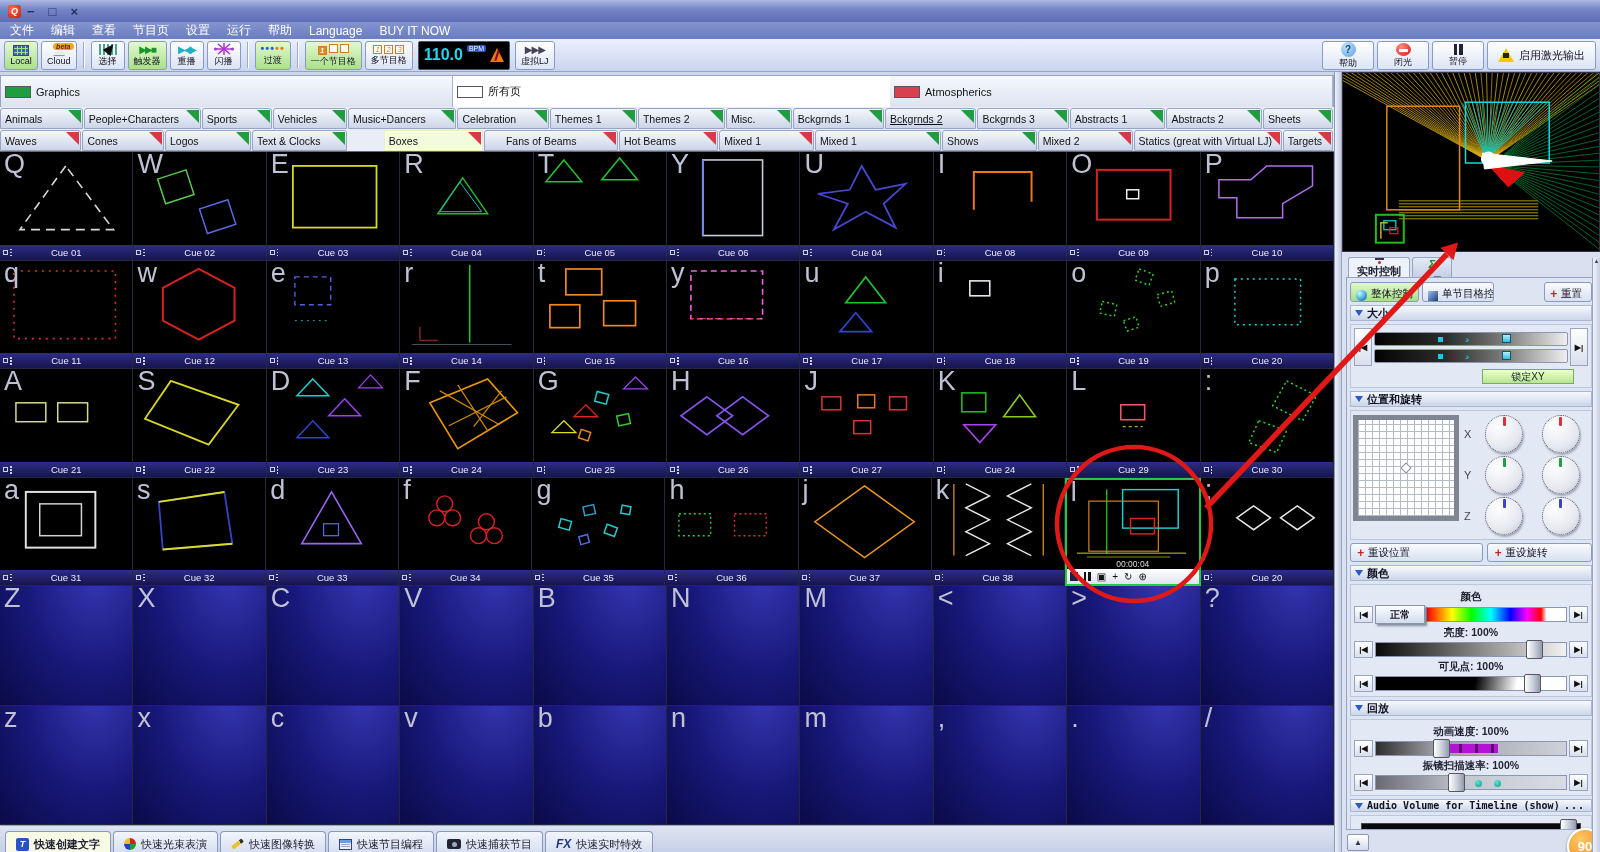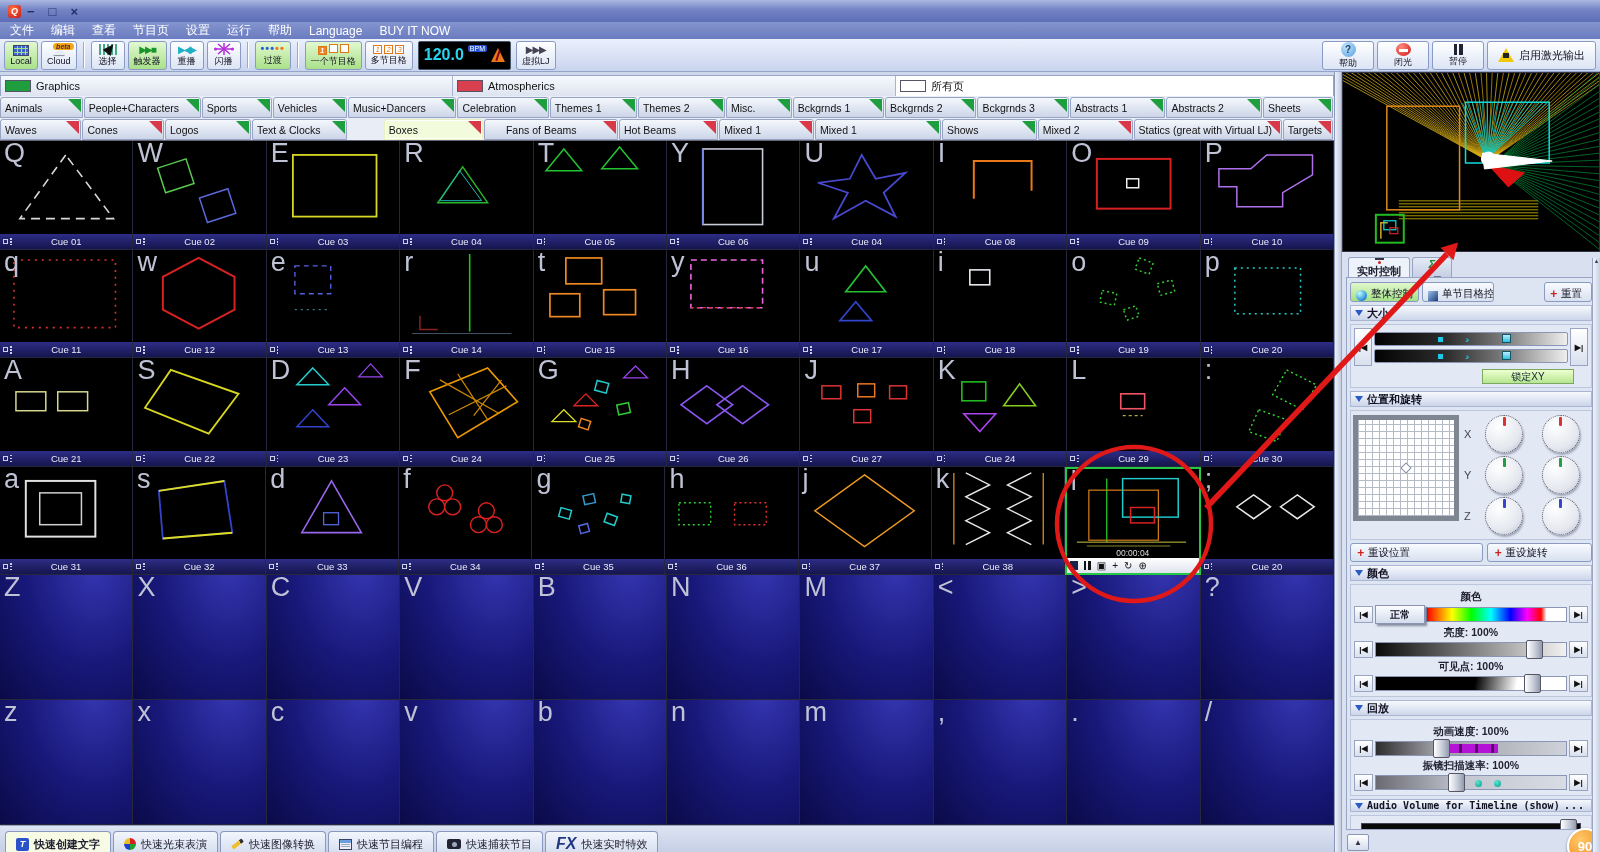--- a/index.html
+++ b/index.html
@@ -40,21 +40,21 @@
   .circ.bo:after { content:""; position:absolute; left:3px; right:3px; top:6.5px; height:2.5px; background:#fff; }
   .ic-pause { display:flex; gap:2px; height:11px; }
   .ic-pause i { width:3.5px; background:#223; }
   .warntri { width:0; height:0; border-left:8px solid transparent; border-right:8px solid transparent; border-bottom:14px solid #f2c80a; position:relative; }
   .warntri:after { content:""; position:absolute; left:-3px; top:5px; width:6px; height:5px; background:#222; }
   .tbtn.wide { flex-direction:row; gap:5px; font-size:11px; padding:0 10px; }
 
   
   .main { display:flex; height:784px; }
   .leftcol { width:1334px; display:flex; flex-direction:column; }
-  .wstabs { height:21px; display:flex; background:#fff; border:1px solid #98a4c4; border-bottom:none; margin-top:3px;text-align:center; }
+  .wstabs { height:32px; display:flex; background:#fff; border:1px solid #98a4c4; border-bottom:none; margin-top:3px;text-align:center; }
   .wstab { display:flex; align-items:center; gap:5px; font-size:11px; color:#111; background:linear-gradient(#f6f9fd,#dde4f0); border-right:1px solid #aab4cc; padding:0 4px; }
   .wstab.sel { background:#fff; border-right:none; }
   .swatch { width:26px; height:12px; border:1px solid #556; }
   .catrow { height:22px; display:flex; background:#e8edf6; padding-top:1px; }
   .cat { position:relative; background:linear-gradient(#f4f7fc,#ccd5e8); border:1px solid #98a4c4; border-radius:3px 3px 0 0; font-size:10.5px; color:#111; display:flex; align-items:center; padding-left:4px; margin-right:1px; white-space:nowrap; overflow:hidden; }
   .cat.sel { background:#f2fcdc; border-color:#e8f0c0; box-shadow:0 0 0 1px #fff inset;margin-left:36px; }
   .tri { position:absolute; top:1px; right:1px; width:0; height:0; border-left:13px solid transparent; border-top:13px solid #1f9e3f; }
   .tri.r { border-top-color:#d83848; }
 
   
@@ -84,21 +84,21 @@
   .btab { display:flex; align-items:center; gap:5px; font-size:11px; color:#223; height:25px; padding:0 10px; border:1px solid #8a98c0; border-bottom:none; border-radius:4px 4px 0 0; background:linear-gradient(#f2f5fc,#d2dcee); margin-right:2px; }
   .btab.sel { background:#f7fae4; font-weight:bold; }
   .bico { flex:none; }
   .bico.text { width:13px; height:13px; background:#2a52c8; color:#fff; font-size:9px; font-weight:bold; text-align:center; line-height:13px; border-radius:2px; }
   .bico.pinwheel { width:12px; height:12px; border-radius:50%; background:conic-gradient(#d82020 0 25%, #20a030 0 50%, #2040d0 0 75%, #e8c020 0); }
   .bico.pencil { width:13px; height:4px; background:linear-gradient(90deg,#eec030 75%,#333 75%); transform:rotate(-38deg); border-radius:1px; }
   .bico.timeline { width:13px; height:11px; border:1px solid #346; background:linear-gradient(#6aa0e0 0 3px,#eef 3px); position:relative; }
   .bico.timeline:after { content:""; position:absolute; left:1px; right:1px; top:4px; height:5px; background:repeating-linear-gradient(#9ab 0 1px,transparent 1px 2.5px); }
   .bico.camera { width:14px; height:10px; background:#223; border-radius:2px; position:relative; }
   .bico.camera:after { content:""; position:absolute; left:4.5px; top:2.5px; width:5px; height:5px; border-radius:50%; background:#9ab; }
-  .bico.fx { color:#203880; font-weight:bold; font-style:italic; font-size:16px; }
+  .bico.fx { color:#203880; font-weight:bold; font-style:italic; font-size:12px; }
 
   
   .rpanel { width:259px; background:#d9e0ef; border-left:1px solid #99a5c2; display:flex; flex-direction:column; position:relative; }
   .preview { height:180px; background:#000; border:1px solid #334; position:relative; }
   .preview svg { width:100%; height:100%; }
   .rtabs { display:flex; gap:2px; padding:5px 0 0 6px; height:25px; }
   .rtab { display:flex; align-items:center; gap:4px; font-size:11px; color:#223; padding:0 8px; border:1px solid #98a4c4; border-bottom:none; border-radius:3px 3px 0 0; background:linear-gradient(#e4eaf6,#c6d0e6);flex-direction:column; }
   .rtab.sel { background:#eef2fa; font-weight:bold; }
   .ic-live { width:9px; height:9px; border:1.5px solid #334; position:relative; }
   .ic-live:after { content:""; position:absolute; left:2px; top:2px; width:3px; height:3px; background:#d02020; border-radius:50%; }
@@ -224,21 +224,21 @@
   <i class="tsep"></i>
   <div class="tbtn green">
       <span><i class="sqr f">1</i><i class="sqr"></i><i class="sqr"></i></span>
       <span>一个节目格</span>
     </div>
   <div class="tbtn">
       <span><i class="sqr">1</i><i class="sqr">2</i><i class="sqr">3</i></span>
       <span>多节目格</span>
     </div>
   <div class="bpmbox">
-    <span class="bpmval">120.0</span>
+    <span class="bpmval">110.0</span>
     <span class="bpmu">BPM</span>
     <i class="metro"></i>
   </div>
   <div class="tbtn">
       <span class="ic-lj">▶▶▶</span>
       <span>虚拟LJ</span>
     </div>
   <span class="sp"></span>
   <div class="tbtn" style="min-width:52px">
       <span class="circ help">?</span>
@@ -261,27 +261,27 @@
     </div>
 </div>
 
 <div class="main">
   <div class="leftcol">
     <div class="wstabs" id="wstabs">
         <div class="wstab" style="width: 452px;">
           <i class="swatch" style="background: rgb(31, 158, 63);"></i>
           <span>Graphics</span>
         </div>
+        <div class="wstab sel" style="flex: 1 1 0%;">
+          <i class="swatch" style="background: rgb(255, 255, 255);"></i>
+          <span>所有页</span>
+        </div>
         <div class="wstab" style="width: 443px;">
           <i class="swatch" style="background: rgb(216, 64, 80);"></i>
           <span>Atmospherics</span>
-        </div>
-        <div class="wstab sel" style="flex: 1 1 0%;">
-          <i class="swatch" style="background: rgb(255, 255, 255);"></i>
-          <span>所有页</span>
         </div>
       </div>
     <div class="catrow" id="cat1">
         <div class="cat" style="flex: 0.9 1 0%;">
           <span>Animals</span>
           <i class="tri g"></i>
         </div>
         <div class="cat" style="flex: 1.3 1 0%;">
           <span>People+Characters</span>
           <i class="tri g"></i>
@@ -311,21 +311,21 @@
           <i class="tri g"></i>
         </div>
         <div class="cat" style="flex: 0.7 1 0%;">
           <span>Misc.</span>
           <i class="tri g"></i>
         </div>
         <div class="cat" style="flex: 1 1 0%;">
           <span>Bckgrnds 1</span>
           <i class="tri g"></i>
         </div>
-        <div class="cat" style="flex: 1 1 0%;">
+        <div class="cat" style="flex: 1 1 0%; text-decoration: underline;">
           <span>Bckgrnds 2</span>
           <i class="tri g"></i>
         </div>
         <div class="cat" style="flex: 1 1 0%;">
           <span>Bckgrnds 3</span>
           <i class="tri g"></i>
         </div>
         <div class="cat" style="flex: 1.05 1 0%;">
           <span>Abstracts 1</span>
           <i class="tri g"></i>

